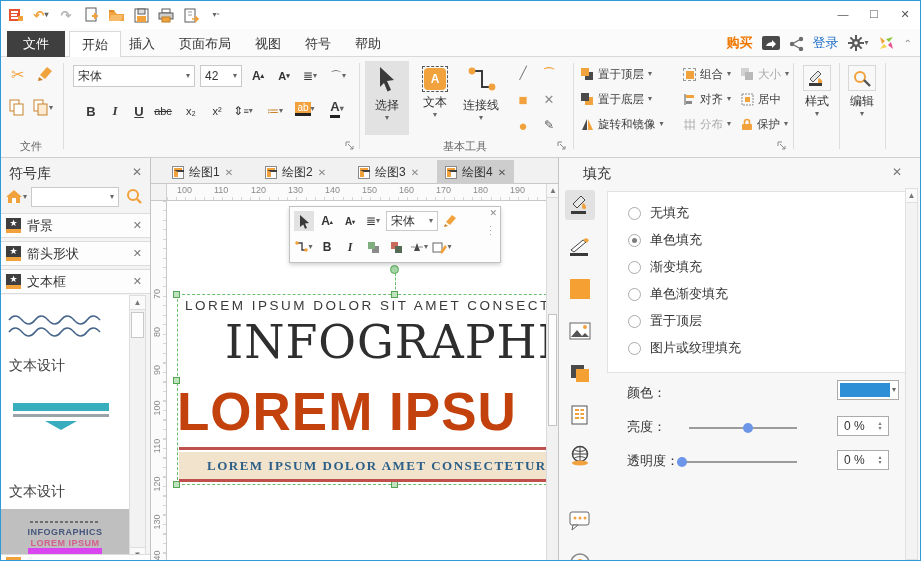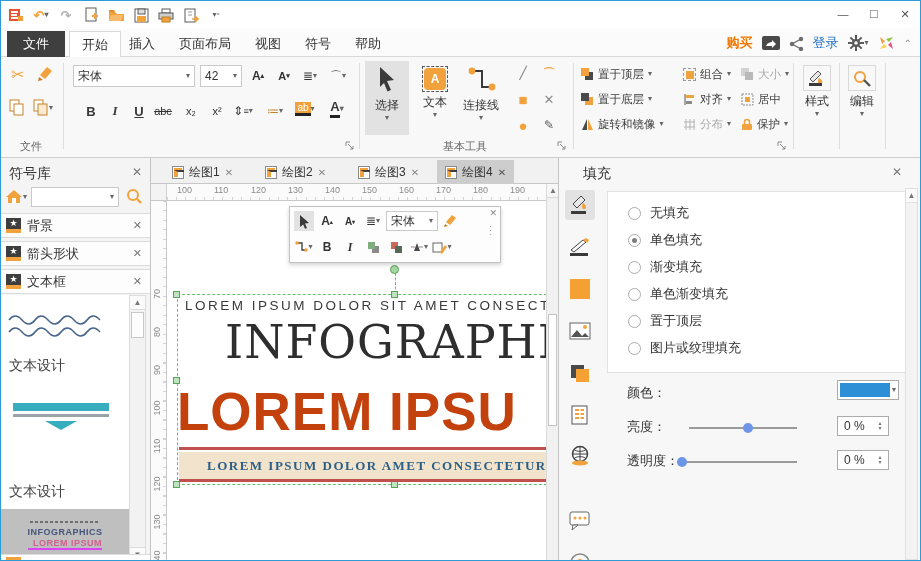--- a/index.html
+++ b/index.html
@@ -489,21 +489,21 @@
         <div style="height:3px;"></div>
         <div style="height:3px;background:#9AA4A8;"></div>
         <div style="height:4px;"></div>
         <div style="width:0;height:0;margin:0 auto;border-left:16px solid transparent;border-right:16px solid transparent;border-top:9px solid #38ADBE;"></div>
       </div>
       <div class="abs thumb-label" style="left:8px;top:188px;">文本设计</div>
 
       <div class="abs" style="left:0;top:214px;width:128px;height:92px;background:#BFBFBF;">
         <div style="width:70px;height:2px;margin:12px auto 4px;background:repeating-linear-gradient(90deg,#6E6E6E 0 3px,transparent 3px 5px);"></div>
         <div style="text-align:center;font-size:9px;font-weight:bold;color:#46557C;letter-spacing:.5px;">INFOGRAPHICS</div>
-        <div style="text-align:right;font-size:9px;font-weight:bold;color:#D2608C;letter-spacing:.5px;border-bottom:2px solid #d946ef;width:74px;margin:1px auto 0;">LOREM IPSUM</div>
+        <div style="text-align:center;font-size:9px;font-weight:bold;color:#D2608C;letter-spacing:.5px;border-bottom:6px solid #d946ef;width:74px;margin:1px auto 0;">LOREM IPSUM</div>
         <div style="width:70px;height:2px;margin:4px auto 0;background:repeating-linear-gradient(90deg,#6E6E6E 0 3px,transparent 3px 5px);"></div>
 
       </div>
     </div>
 
     <div class="abs" style="left:128px;top:137px;width:17px;height:267px;background:#F2F2F2;border:1px solid #DDD;">
       <div class="scr-arrow" style="width:15px;border-bottom:1px solid #DDD;background:#FAFAFA;">▲</div>
       <div style="width:13px;height:26px;margin:2px auto 0;background:#FDFDFD;border:1px solid #C9C9C9;"></div>
       <div class="scr-arrow abs" style="left:0;bottom:0;width:15px;border-top:1px solid #DDD;background:#FAFAFA;">▼</div>
     </div>

